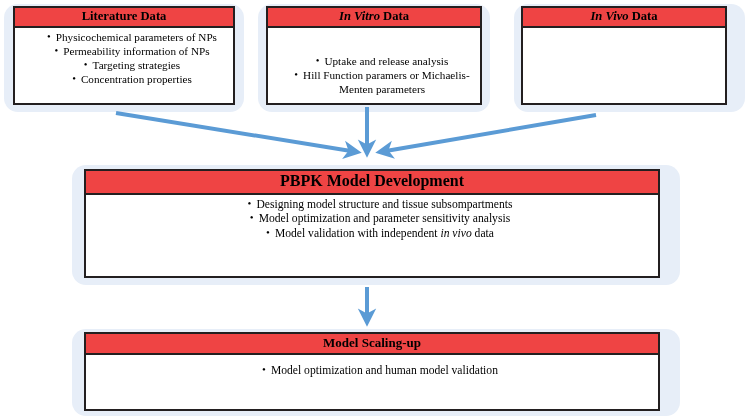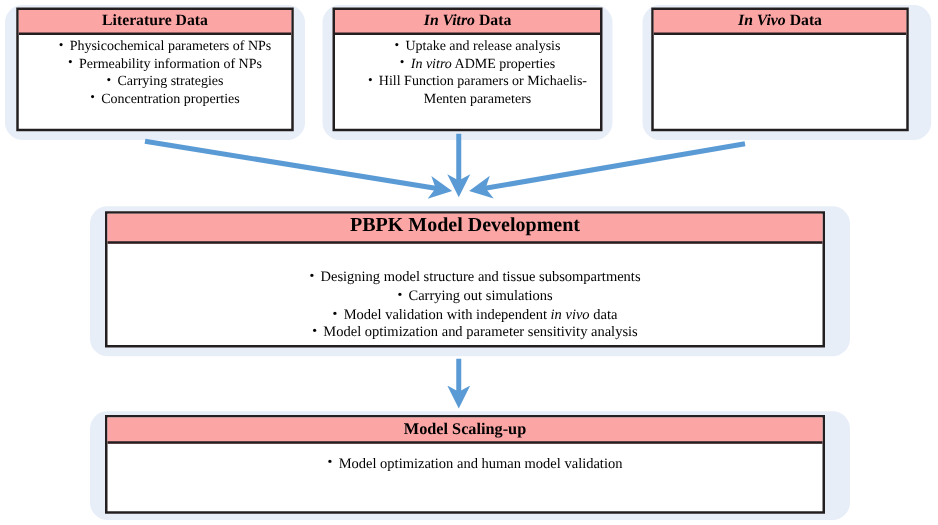--- a/index.html
+++ b/index.html
@@ -22,21 +22,21 @@
   
   .card{
     position:absolute;
     background:#ffffff;
     border:2px solid #231f20;
     box-sizing:border-box;
     display:flex;
     flex-direction:column;
   }
   .card-header{
-    background:#fca5a5;
+    background:#ef4444;
     border-bottom:2px solid #231f20;
     text-align:center;
     font-weight:bold;
     color:#000;
     line-height:1.05;
     padding:2px 0 3px 0;
   }
   .card-body{
     flex:1;
     display:flex;
@@ -62,33 +62,33 @@
     position:relative;
     top:-1px;
   }
   .bullets li.cont::before{content:"";margin-right:0;}
   .it{font-style:italic;}
 
   
   #panel-lit   {left:4px;   top:4px;  width:240px; height:108px;}
   #card-lit    {left:13px;  top:6px;  width:222px; height:99px; font-size:11.2px;}
   #panel-vitro {left:258px; top:4px;  width:232px; height:108px;}
-  #card-vitro  {left:266px; top:6px;  width:216px; height:99px; font-size:11.2px;}
+  #card-vitro  {left:266px; top:6px;  width:216px; height:99px; font-size:11.2px;gap:24px;}
   #panel-vivo  {left:514px; top:4px;  width:231px; height:108px;}
   #card-vivo   {left:521px; top:6px;  width:206px; height:99px; font-size:11.2px;}
 
   #card-lit   .card-header,
   #card-vitro .card-header,
   #card-vivo  .card-header{font-size:12.6px;}
 
   
   #panel-pbpk{left:72px; top:165px; width:608px; height:120px;}
   #card-pbpk {left:84px; top:169px; width:576px; height:109px; font-size:11.6px;}
   #card-pbpk .card-header{font-size:16px;}
-  #card-pbpk .card-body{justify-content:flex-end;}
+  #card-pbpk .card-body{justify-content:flex-start;}
 
   
   #panel-scale{left:72px; top:329px; width:608px; height:87px;}
   #card-scale {left:84px; top:332px; width:576px; height:79px; font-size:11.6px;}
   #card-scale .card-header{font-size:13px;}
   #card-scale .card-body{justify-content:flex-start;padding-top:9px;}
 
   
   #arrows{position:absolute;left:0;top:0;width:750px;height:420px;pointer-events:none;}
 </style>
@@ -97,53 +97,51 @@
 
 <div id="canvas">
 
   <div class="panel" id="panel-lit"></div>
   <div class="card" id="card-lit">
     <div class="card-header">Literature Data</div>
     <div class="card-body">
       <ul class="bullets">
         <li>Physicochemical parameters of NPs</li>
         <li>Permeability information of NPs</li>
-        <li>Carrying strategies</li>
+        <li>Targeting strategies</li>
         <li>Concentration properties</li>
       </ul>
     </div>
   </div>
 
   <div class="panel" id="panel-vitro"></div>
   <div class="card" id="card-vitro">
     <div class="card-header"><span class="it">In Vitro</span><span> Data</span></div>
     <div class="card-body">
       <ul class="bullets">
         <li>Uptake and release analysis</li>
-        <li><span class="it">In vitro</span> ADME properties</li>
         <li>Hill Function paramers or Michaelis-</li>
         <li class="cont">Menten parameters</li>
       </ul>
     </div>
   </div>
 
   <div class="panel" id="panel-vivo"></div>
   <div class="card" id="card-vivo">
     <div class="card-header"><span class="it">In Vivo</span><span> Data</span></div>
   </div>
 
   <div class="panel" id="panel-pbpk"></div>
   <div class="card" id="card-pbpk">
     <div class="card-header">PBPK Model Development</div>
     <div class="card-body">
       <ul class="bullets">
         <li>Designing model structure and tissue subsompartments</li>
-        <li>Carrying out simulations</li>
+        <li>Model optimization and parameter sensitivity analysis</li>
         <li>Model validation with independent <span class="it">in vivo</span> data</li>
-        <li>Model optimization and parameter sensitivity analysis</li>
       </ul>
     </div>
   </div>
 
   <div class="panel" id="panel-scale"></div>
   <div class="card" id="card-scale">
     <div class="card-header">Model Scaling-up</div>
     <div class="card-body">
       <ul class="bullets">
         <li>Model optimization and human model validation</li>

